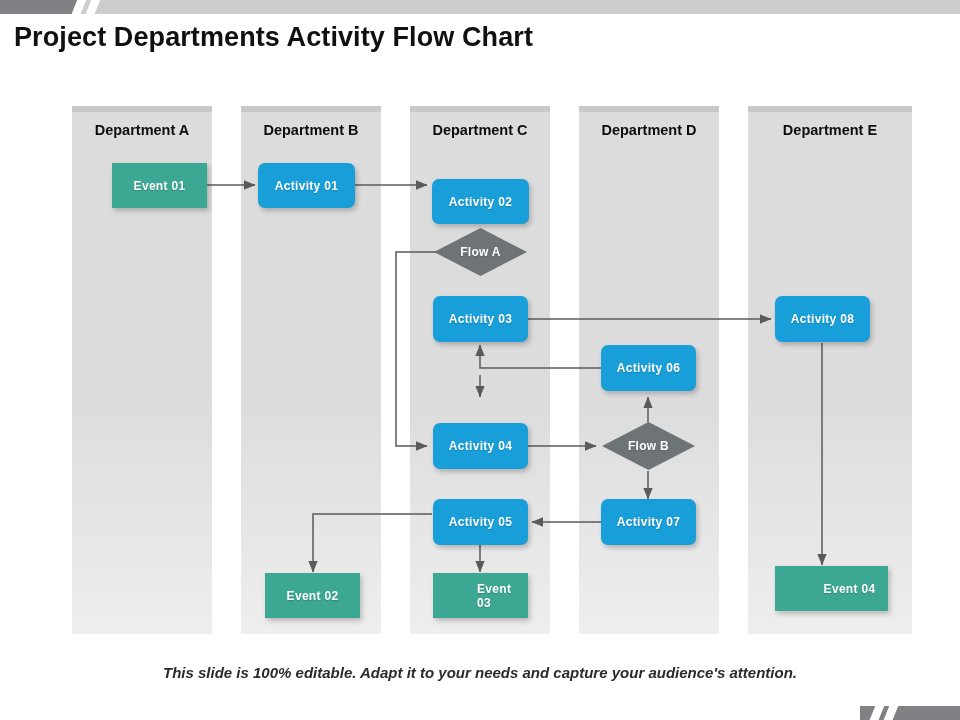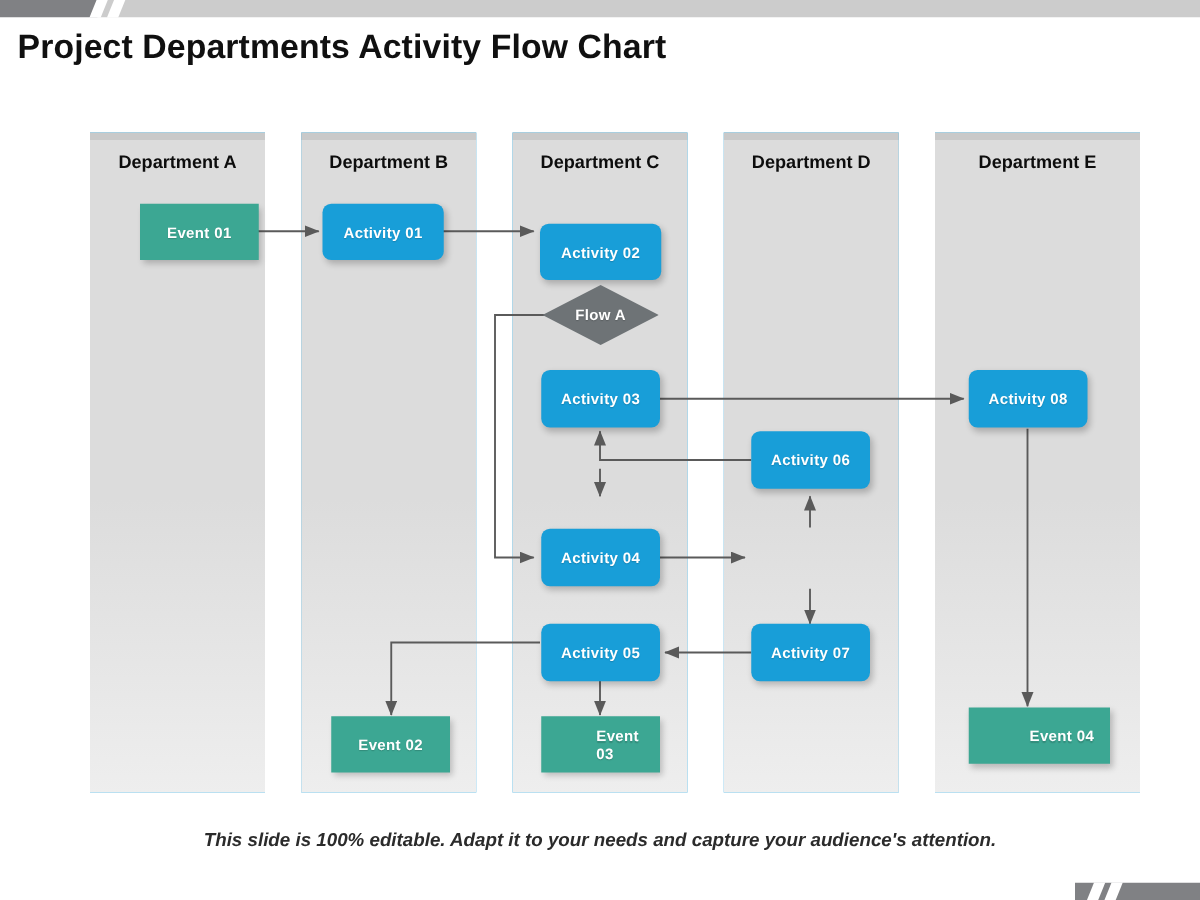--- a/index.html
+++ b/index.html
@@ -184,20 +184,24 @@
   </div>
 
   <div class="node activity" style="left:433px;top:399px;width:95px;height:46px;">
     <span>Activity  05</span>
   </div>
 
   <div class="node activity" style="left:601px;top:245px;width:95px;height:46px;">
     <span>Activity  06</span>
   </div>
 
+  <div class="node flow" style="left:602px;top:322px;width:93px;height:48px;">
+    <div class="diamond"></div>
+    <span class="flabel">Flow B</span>
+  </div>
 
   <div class="node activity" style="left:601px;top:399px;width:95px;height:46px;">
     <span>Activity  07</span>
   </div>
 
   <div class="node activity" style="left:775px;top:196px;width:95px;height:46px;">
     <span>Activity  08</span>
   </div>
 
   <div class="node event" style="left:265px;top:473px;width:95px;height:45px;">

